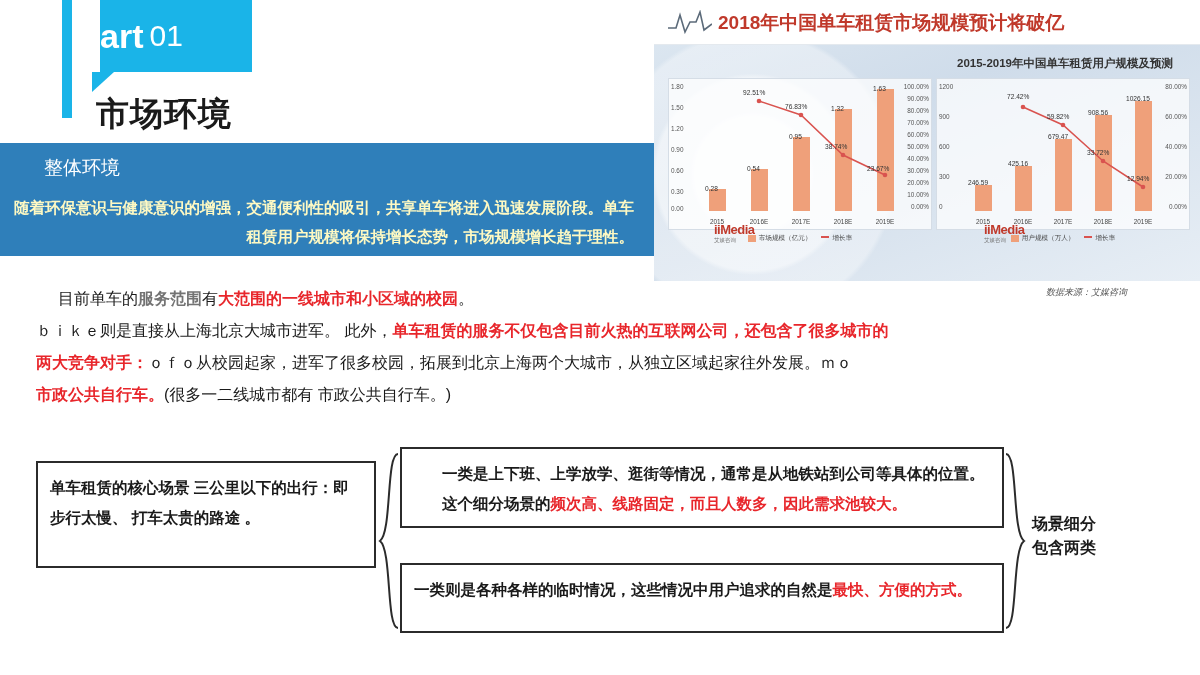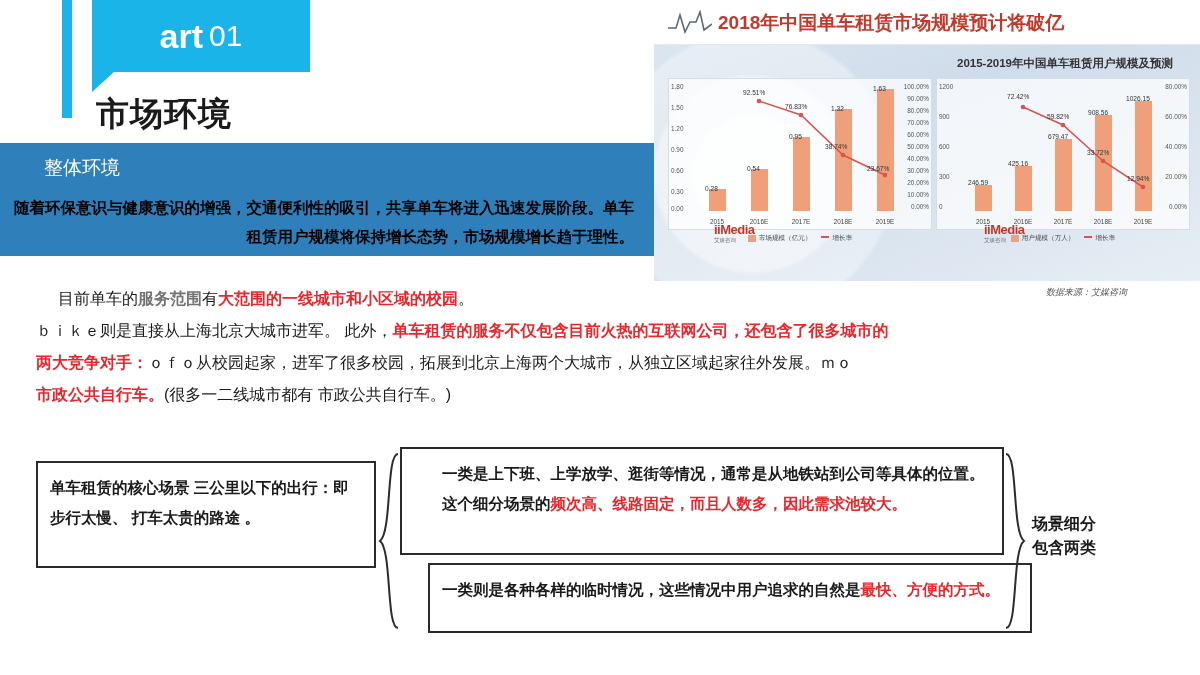--- a/index.html
+++ b/index.html
@@ -11,29 +11,28 @@
     height: 675px;
     background: #ffffff;
     font-family: "Liberation Sans", sans-serif;
     overflow: hidden;
     position: relative;
   }
 
   
   .part-badge {
     position: absolute;
-    left: 92px;
+    left: 100px;
     top: 0px;
-    width: 218px;
+    width: 152px;
     height: 72px;
     background: #1ab4e8;
     color: #ffffff;
     display: flex;
     align-items: center;
-    justify-content: center;
   }
   .part-badge .pb-word {
     font-size: 34px;
     font-weight: bold;
     letter-spacing: 0px;
   }
   .part-badge .pb-num {
     font-size: 30px;
     font-weight: normal;
     margin-left: 6px;
@@ -85,21 +84,21 @@
     color: #ffffff;
   }
   .blue-band-body {
     position: absolute;
     left: 6px;
     top: 50px;
     width: 628px;
     font-size: 15.5px;
     font-weight: bold;
     line-height: 29px;
-    color: #000000;
+    color: #fef9c3;
   }
 
   
   .chart-card {
     position: absolute;
     left: 654px;
     top: 0px;
     width: 546px;
     height: 281px;
     background: #5eead4;
@@ -261,31 +260,30 @@
     left: 36px;
     top: 461px;
     width: 340px;
     height: 107px;
     font-weight: bold;
   }
   .box-a {
     left: 400px;
     top: 447px;
     width: 604px;
-    height: 108px;
+    height: 81px;
     font-weight: bold;
     padding-left: 40px;
   }
   .box-b {
     left: 400px;
     top: 563px;
     width: 604px;
     height: 70px;
     font-weight: bold;
-    margin-left: 28px;
   }
   .brace {
     position: absolute;
     left: 378px;
     top: 452px;
     width: 22px;
     height: 178px;
   }
   .brace-right {
     position: absolute;

